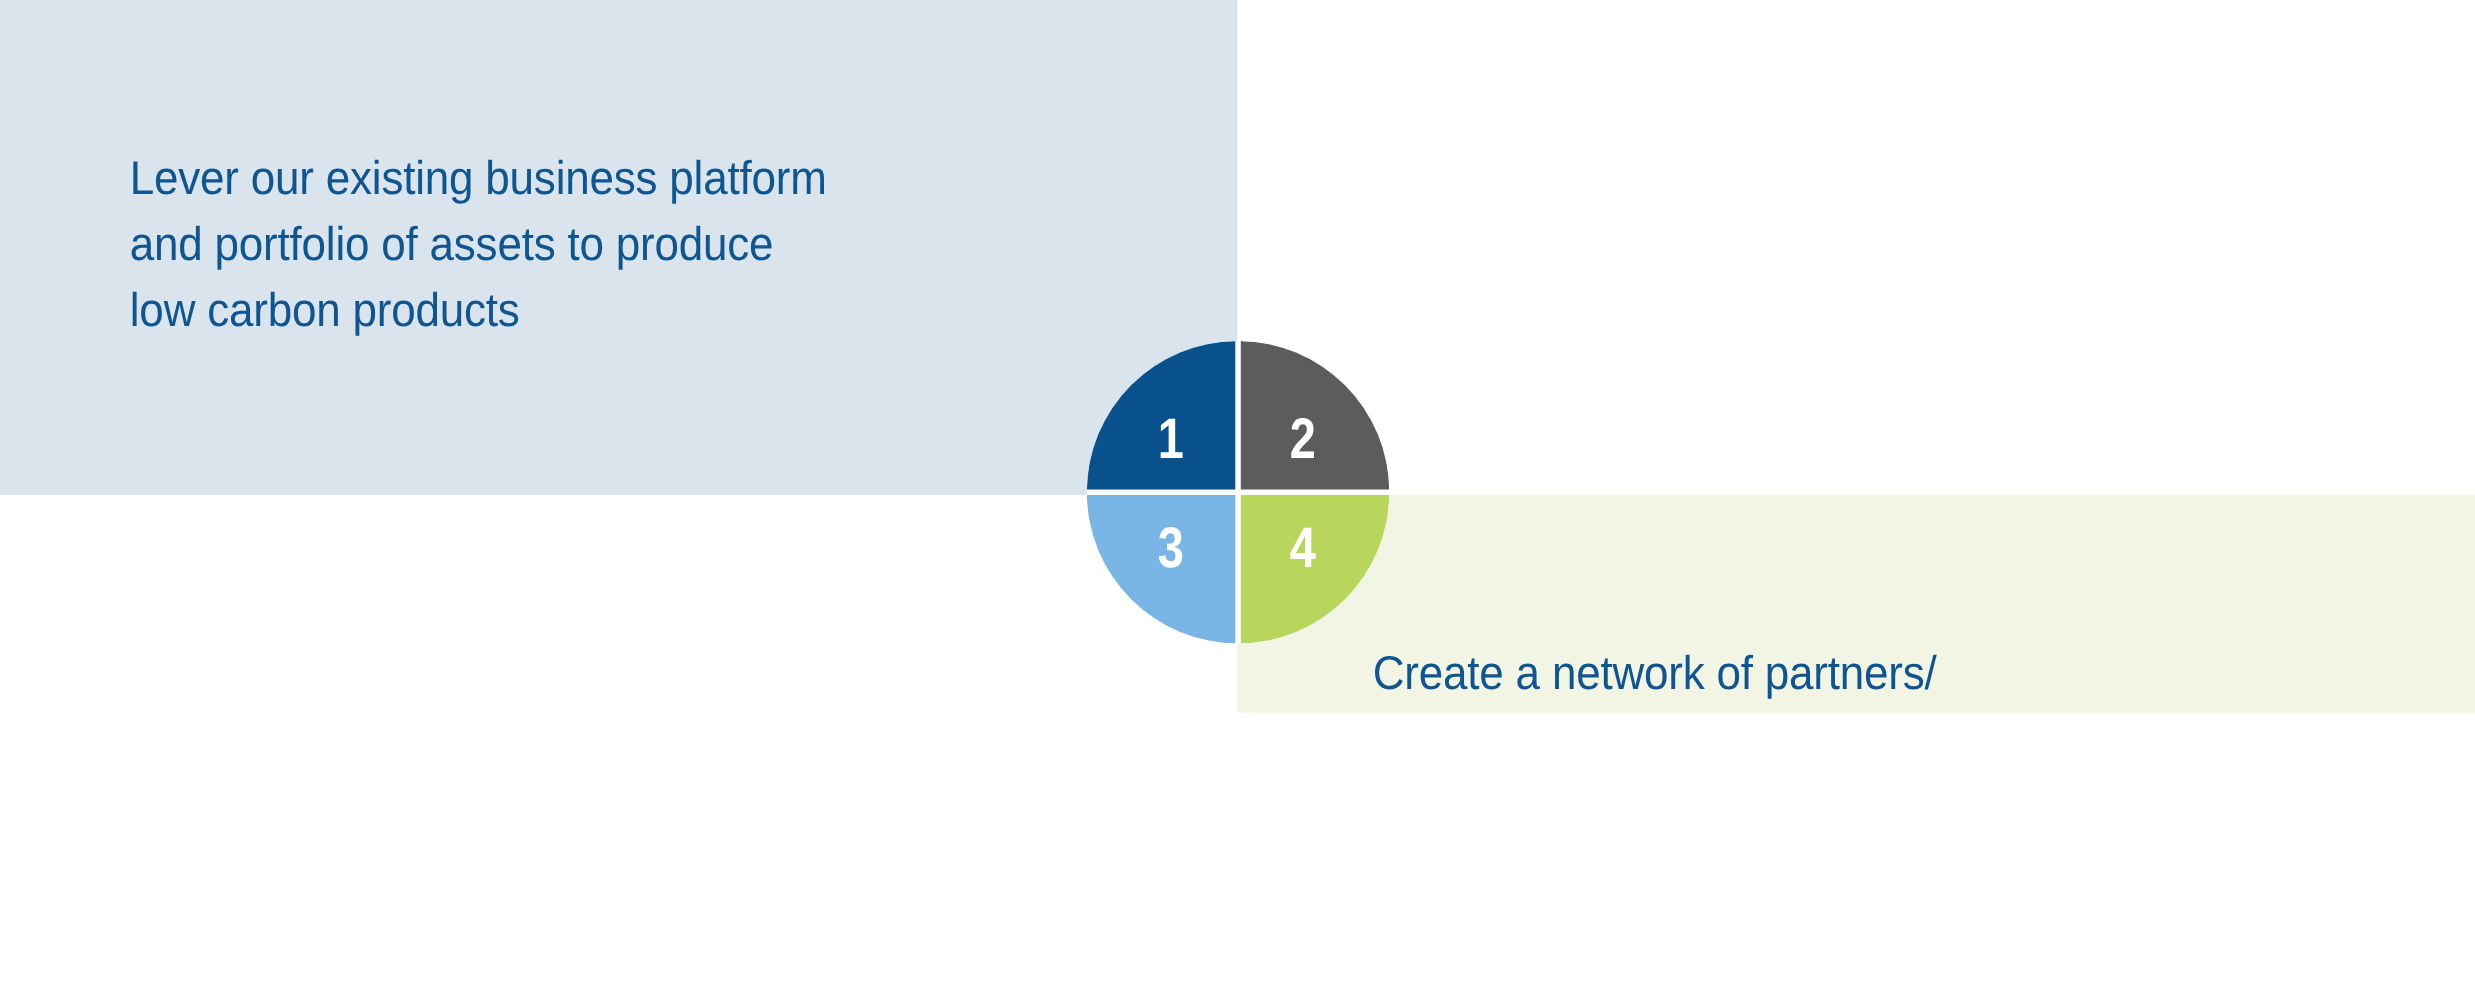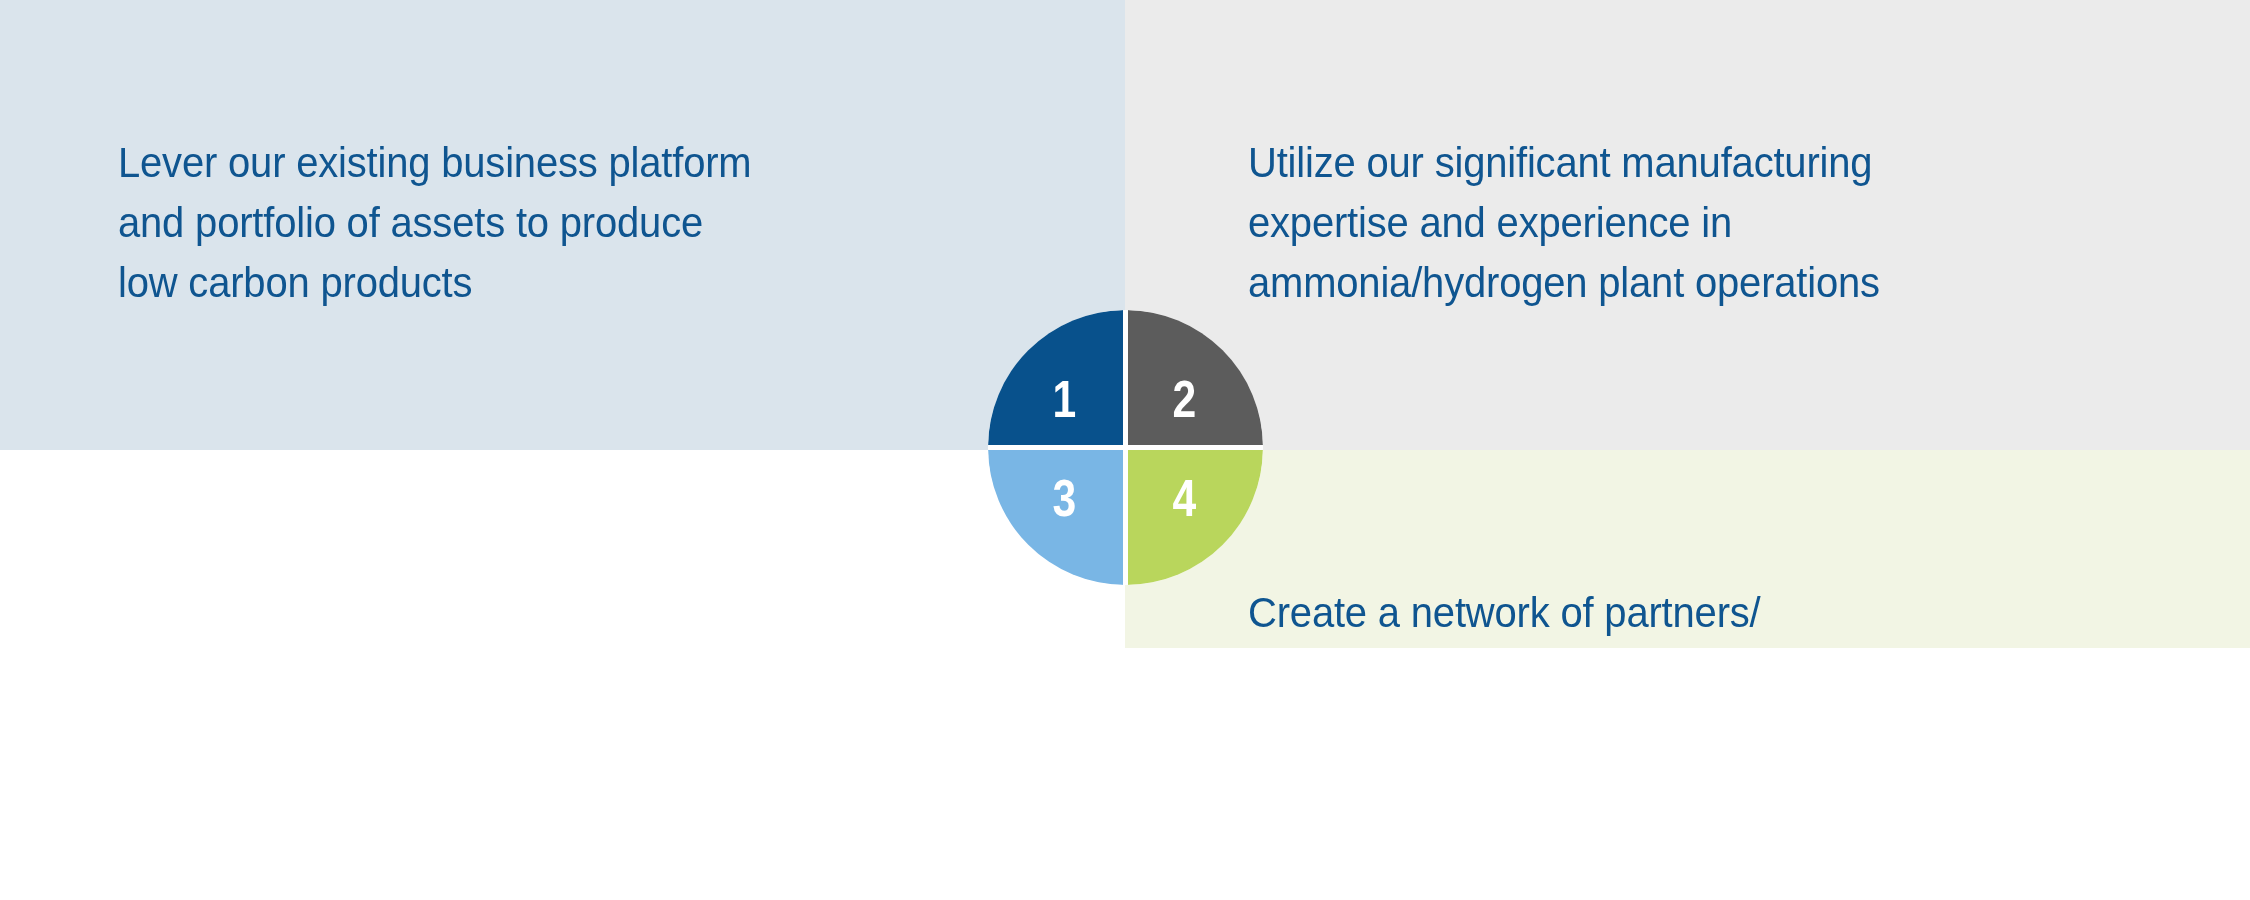--- a/index.html
+++ b/index.html
@@ -95,25 +95,20 @@
 <body>
 
 <div id="canvas">
 
   <div class="quad q1" style="background-color: rgb(218, 228, 236);">
     <div class="quad-text">Lever our existing business platform
 and portfolio of assets to produce
 low carbon products</div>
   </div>
 
-  <div class="quad q2" style="background-color: rgb(235, 235, 235);">
-    <div class="quad-text">Utilize our significant manufacturing
-expertise and experience in
-ammonia/hydrogen plant operations</div>
-  </div>
 
 
   <div class="quad q4" style="background-color: rgb(242, 245, 228);">
     <div class="quad-text">Create a network of partners/
 partnerships that bring additional
 knowledge, expertise, and relationships</div>
   </div>
 
   <div id="pinwheel">
     <div class="wedge w1" style="background-color: rgb(8, 81, 140);">

